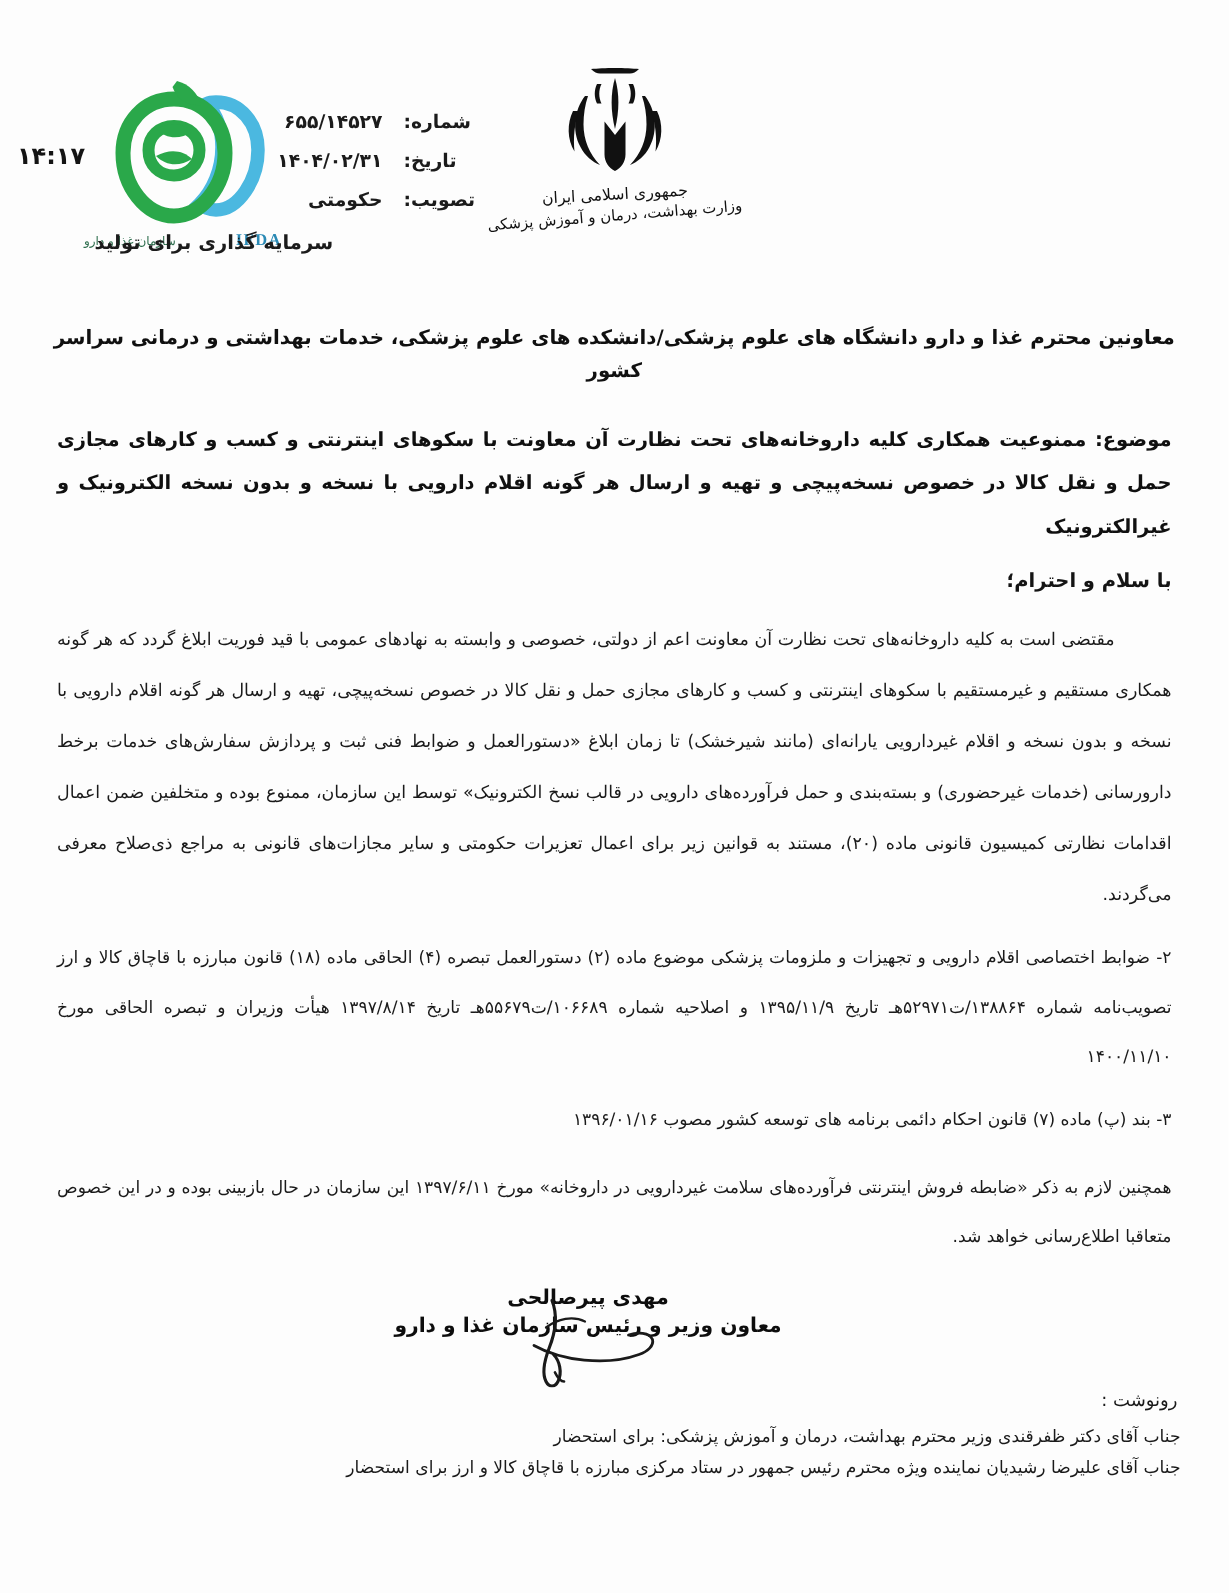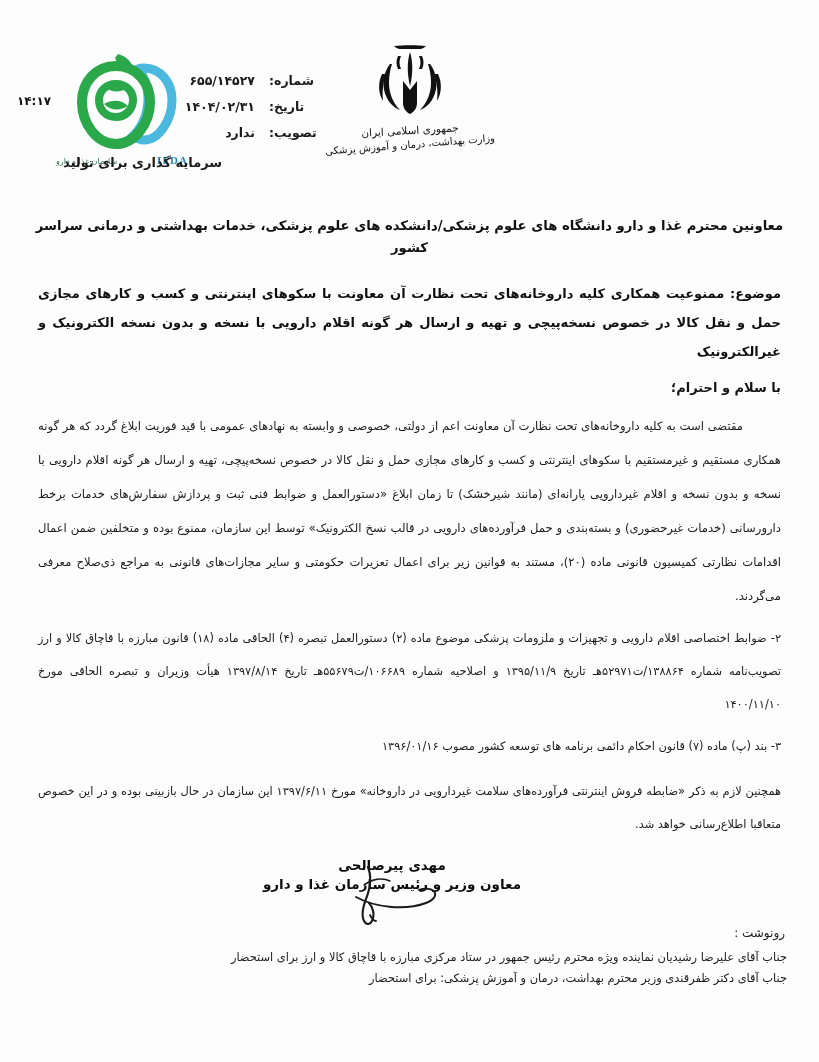--- a/index.html
+++ b/index.html
@@ -59,21 +59,21 @@
     min-width: 96px;
     text-align: right;
     font-weight: 700;
   }
   .meta-time {
     position: absolute;
     top: 94px;
     right: 756px;
     width: 58px;
     text-align: center;
-    font-size: 12px;
+    font-size: 16px;
     font-weight: 700;
   }
   .meta-subject {
     margin-top: 4px;
     text-align: left;
     font-size: 13px;
     font-weight: 700;
     letter-spacing: .2px;
     padding-right: 18px;
   }
@@ -296,21 +296,21 @@
       <div class="meta-row">
         <span class="meta-label">شماره:</span>
         <span class="meta-value">۶۵۵/۱۴۵۲۷</span>
       </div>
       <div class="meta-row">
         <span class="meta-label">تاریخ:</span>
         <span class="meta-value">۱۴۰۴/۰۲/۳۱</span>
       </div>
       <div class="meta-row">
         <span class="meta-label">تصویب:</span>
-        <span class="meta-value">ندارد</span>
+        <span class="meta-value">حکومتی</span>
       </div>
       <div class="meta-subject">سرمایه گذاری برای تولید</div>
     </div>
 
     <div class="meta-time">۱۴:۱۷</div>
   </div>
 
   <div class="content">
 
     <div class="addressee">معاونین محترم غذا و دارو دانشگاه های علوم پزشکی/دانشکده های علوم پزشکی، خدمات بهداشتی و درمانی سراسر کشور</div>
@@ -333,20 +333,20 @@
         <path d="M38 4 c4 10 2 22 -2 32 c-3 8 -5 16 -2 22 c2 4 6 4 8 0 c3 -6 1 -14 -3 -18" fill="none" stroke="#1a1a1a" stroke-width="2.1" stroke-linecap="round"></path>
         <path d="M26 34 c18 10 48 14 70 6 c6 -2 10 -6 9 -10 c-2 -5 -10 -5 -16 -3" fill="none" stroke="#1a1a1a" stroke-width="1.9" stroke-linecap="round"></path>
         <path d="M34 22 c8 -6 18 -8 26 -4" fill="none" stroke="#1a1a1a" stroke-width="1.5" stroke-linecap="round"></path>
         <path d="M40 52 c2 4 4 6 6 6" fill="none" stroke="#1a1a1a" stroke-width="1.8" stroke-linecap="round"></path>
       </svg>
     </div>
 
     <div class="cc">
       <div class="cc-title">رونوشت :</div>
       <ul class="cc-list">
+        <li>جناب آقای دکتر ظفرقندی وزیر محترم بهداشت، درمان و آموزش پزشکی: برای استحضار</li>
         <li>جناب آقای علیرضا رشیدیان نماینده ویژه محترم رئیس جمهور در ستاد مرکزی مبارزه با قاچاق کالا و ارز برای استحضار</li>
-        <li>جناب آقای دکتر ظفرقندی وزیر محترم بهداشت، درمان و آموزش پزشکی: برای استحضار</li>
 
       </ul>
     </div>
 
   </div>
 </div>
 
 </body></html>

